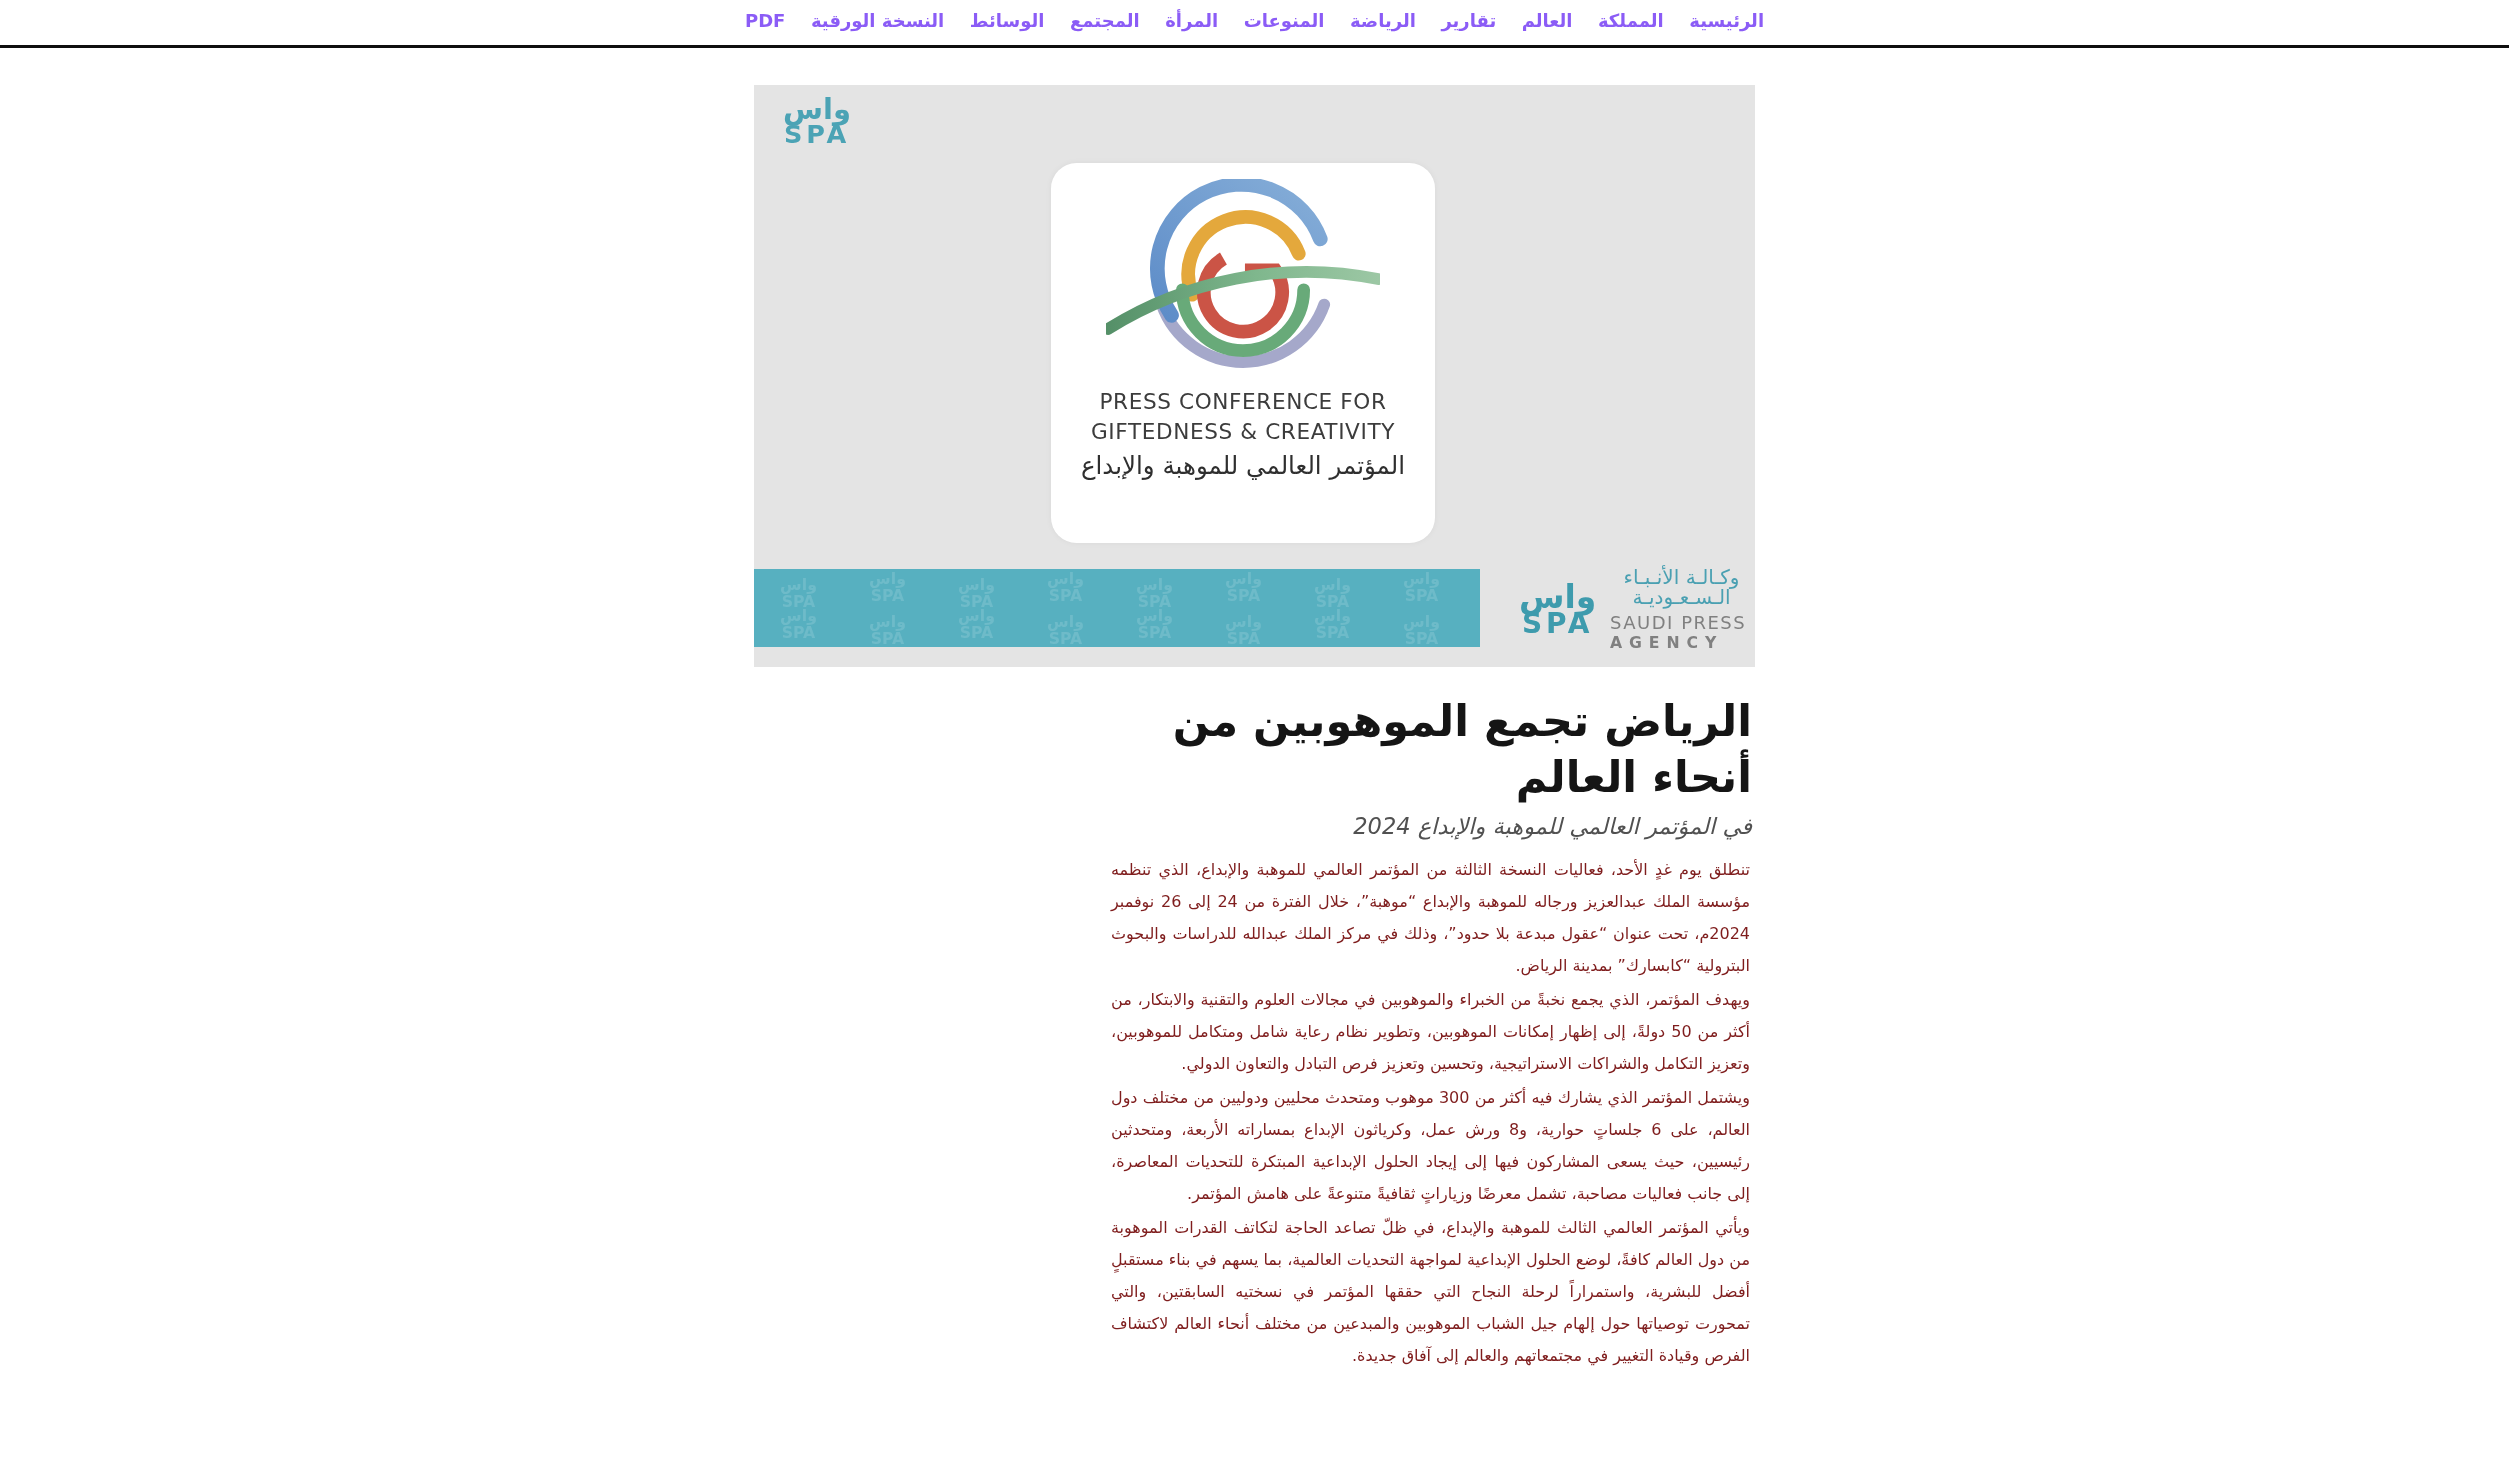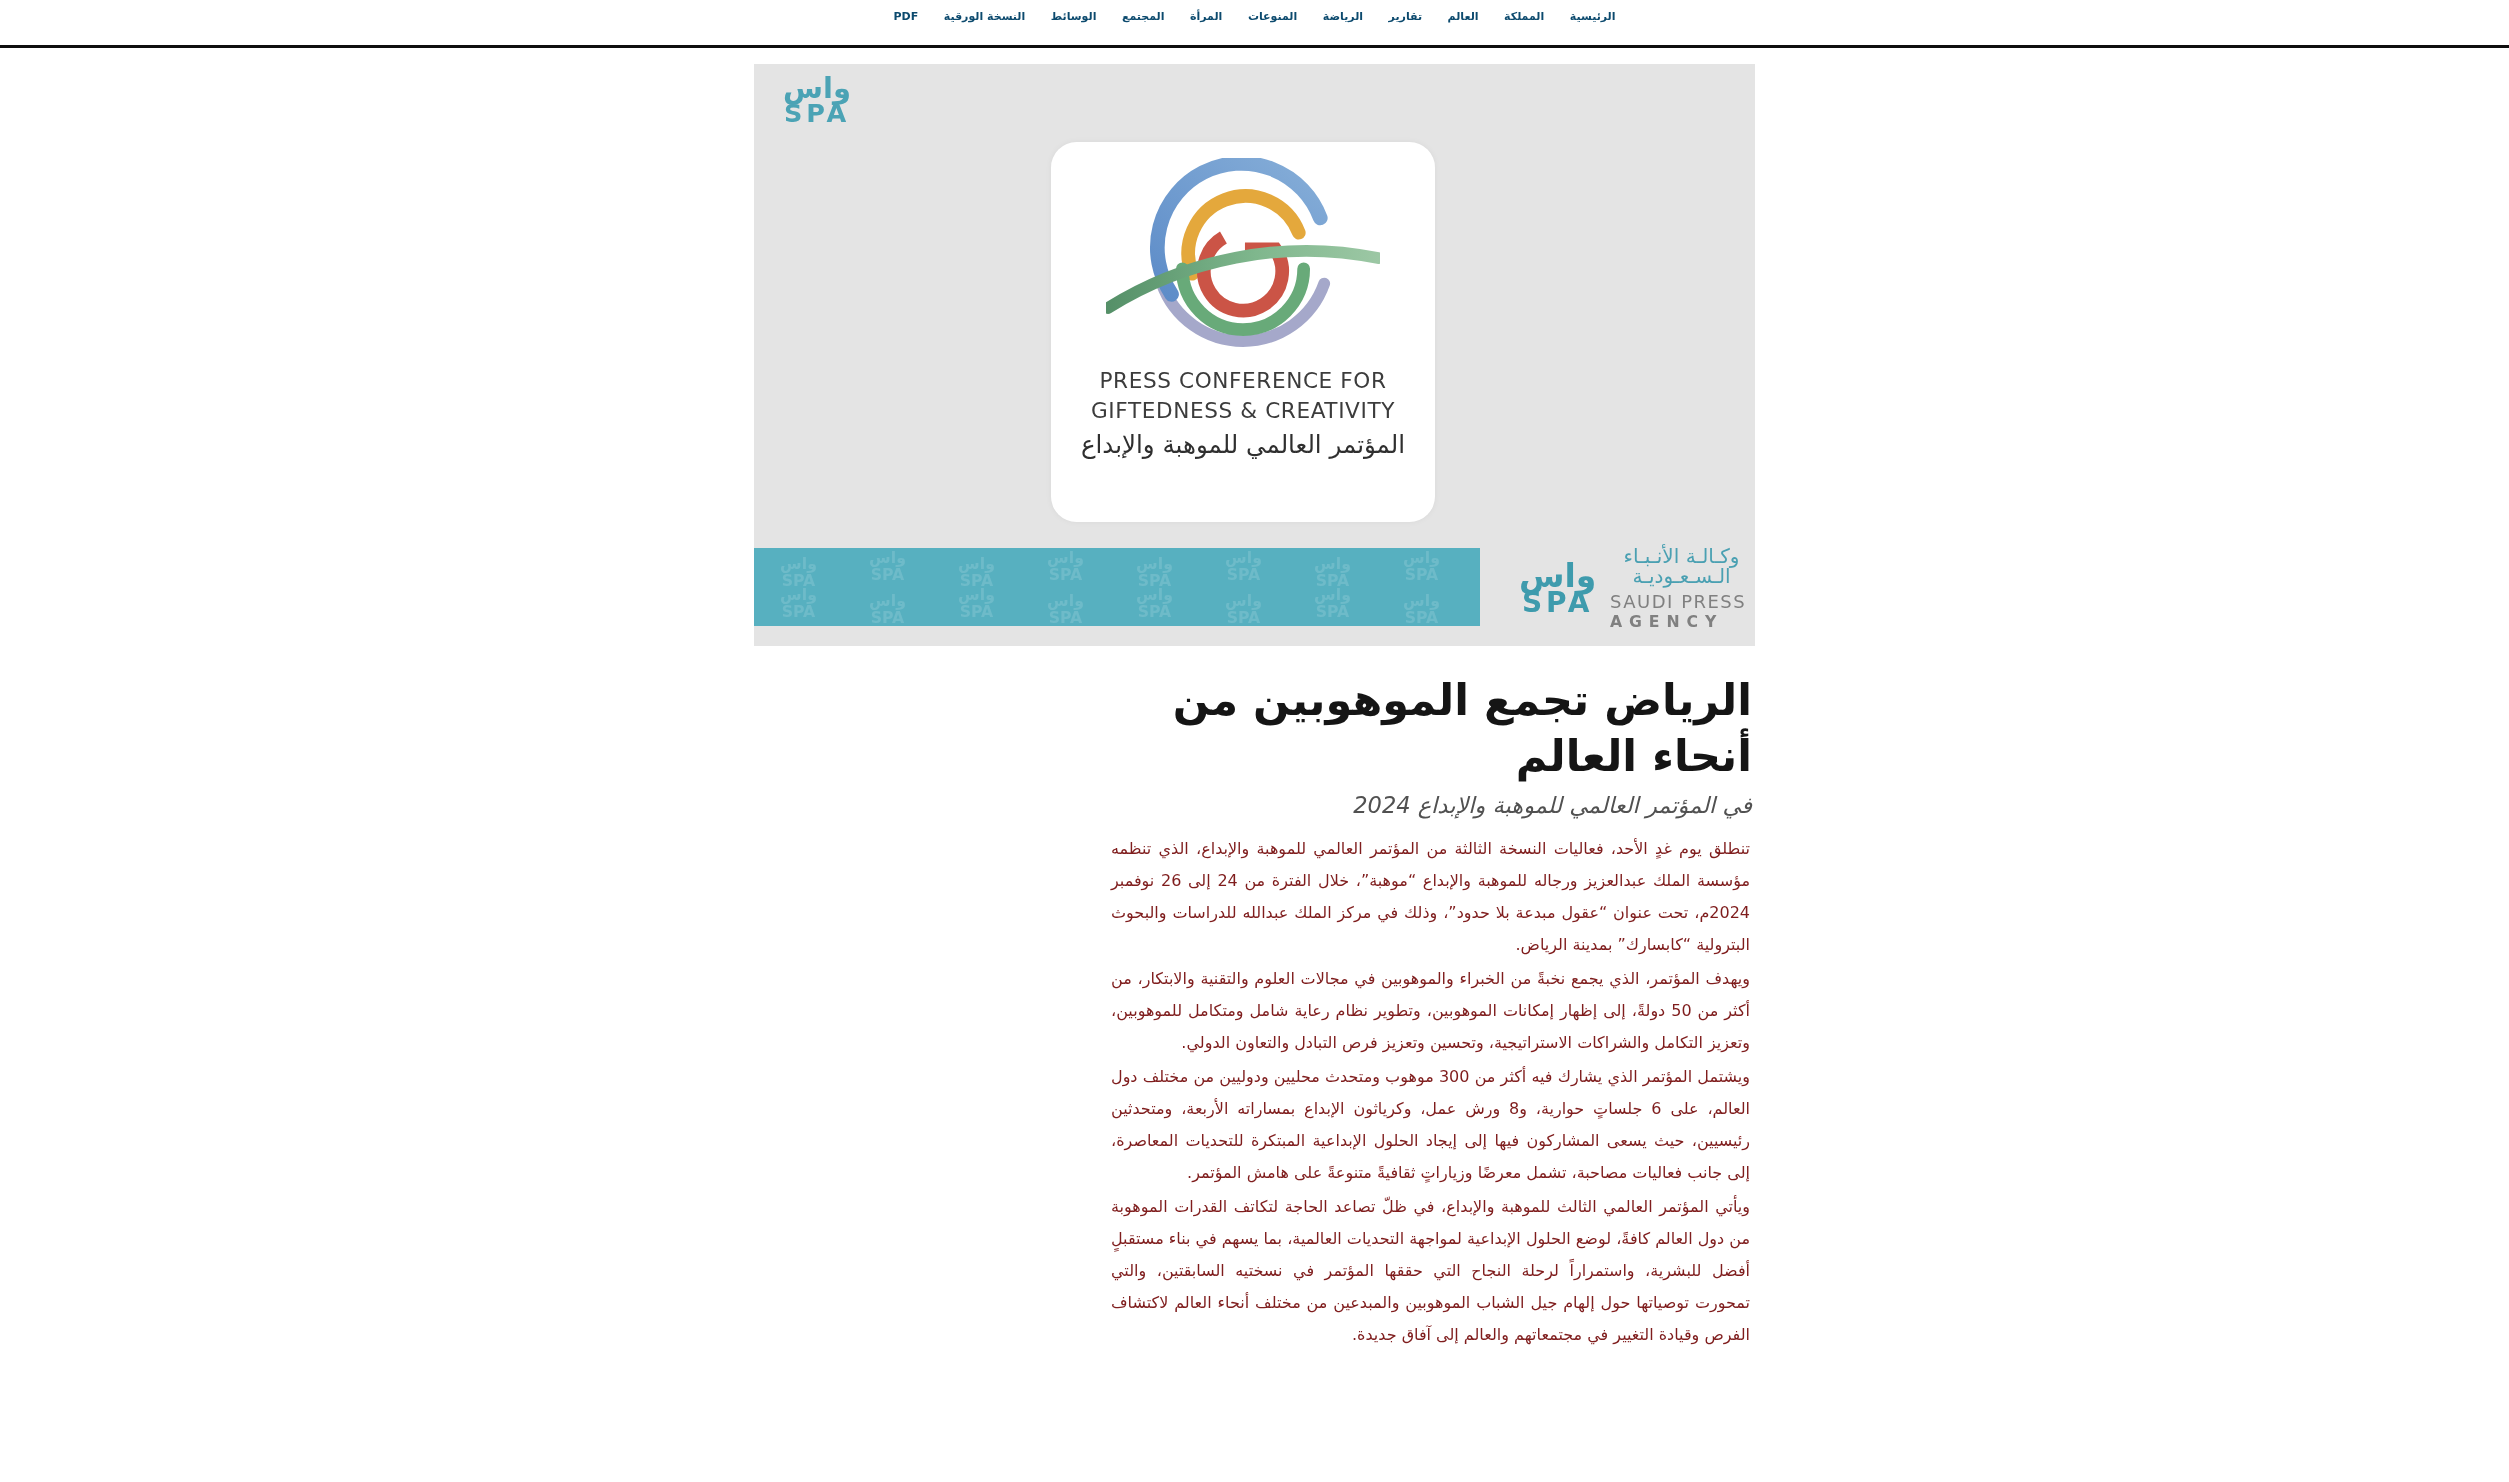--- a/index.html
+++ b/index.html
@@ -10,26 +10,26 @@
   
   .topnav{
     width:100%;height:48px;background:#ffffff;
     border-bottom:3.9px solid #0f0f0f;box-sizing:border-box;
   }
   .nav-inner{
     direction:rtl;display:flex;justify-content:center;align-items:center;
     gap:25.5px;padding-top:9.8px;
   }
   .nav-item{
-    font-size:11px;font-weight:bold;color:#0c4a6e;text-decoration:none;
+    font-size:18px;font-weight:bold;color:#8b5cf6;text-decoration:none;
     white-space:nowrap;cursor:pointer;
   }
   
   .hero{
-    position:relative;width:1001px;height:582px;margin:16px auto 0;
+    position:relative;width:1001px;height:582px;margin:37px auto 0;
     background:#e4e4e4;overflow:hidden;
   }
   .spa-watermark{
     position:absolute;top:10.8px;left:29px;text-align:center;color:#4ba3b5;
   }
   .spa-watermark .wm1{display:block;font-size:29px;font-weight:bold;line-height:26.5px;letter-spacing:1px;}
   .spa-watermark .wm2{display:block;font-size:25.5px;font-weight:bold;line-height:24.5px;letter-spacing:3.9px;}
   .logo-card{
     position:absolute;left:297px;top:78px;width:384px;height:380px;
     background:#ffffff;border-radius:25.5px;text-align:center;

